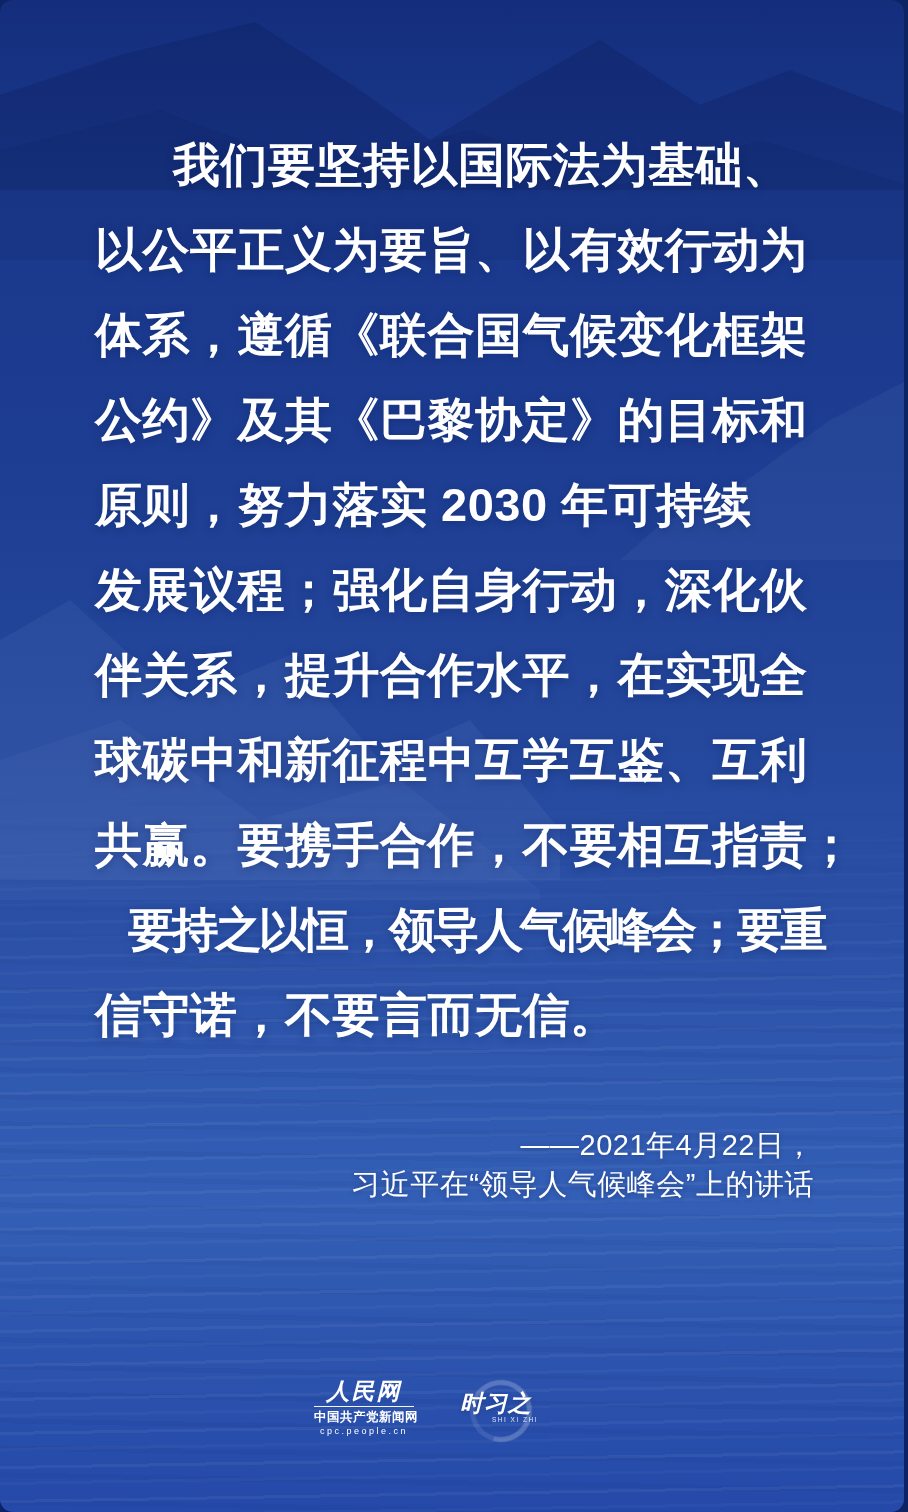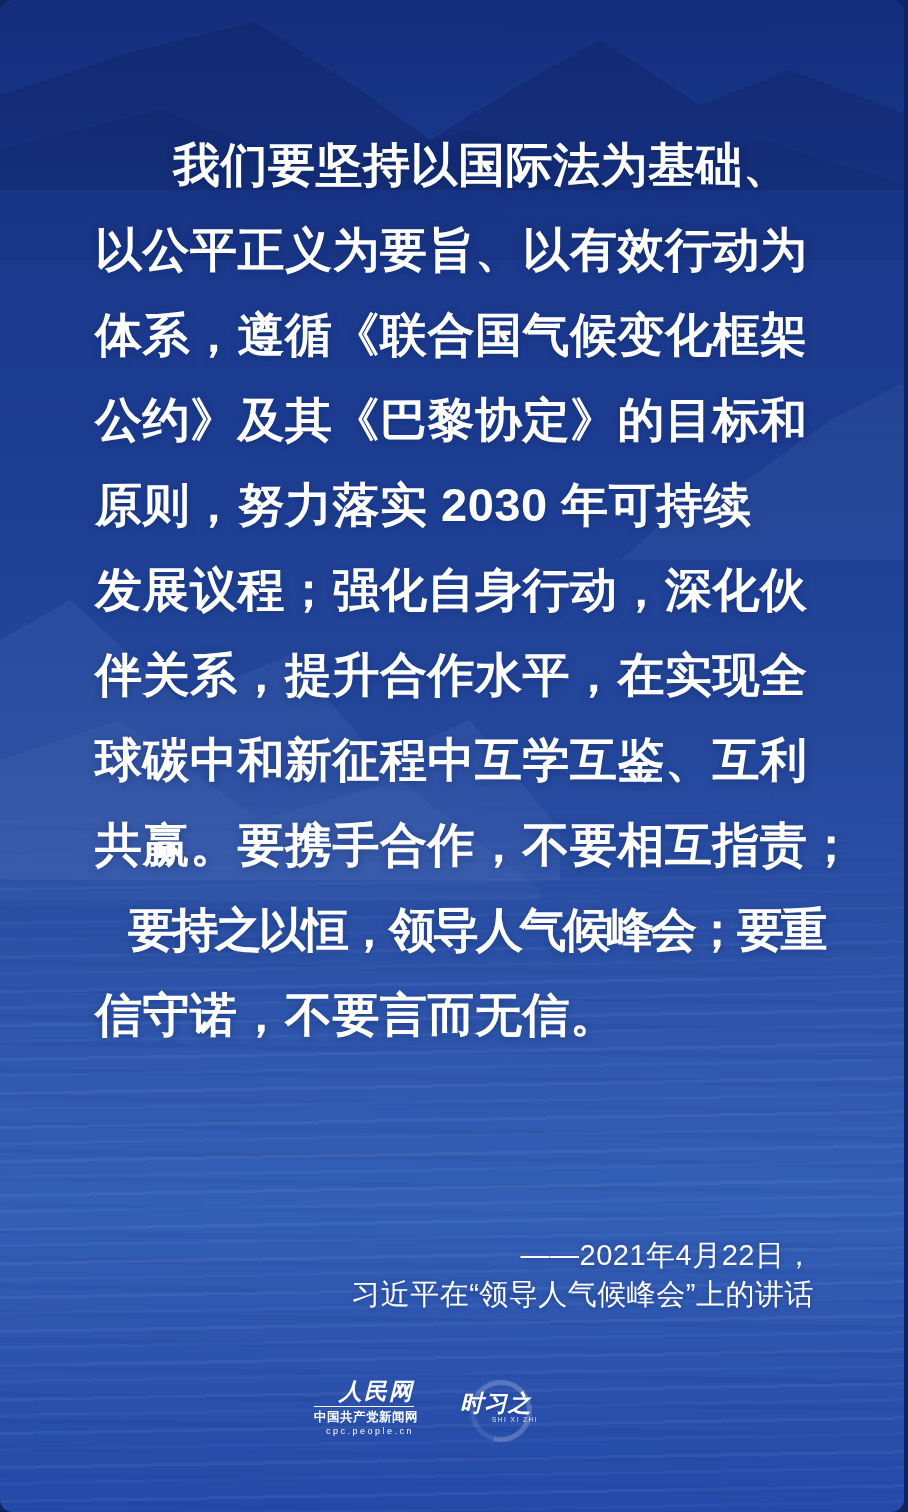--- a/index.html
+++ b/index.html
@@ -29,32 +29,32 @@
   }
   .quote{
     position:absolute;left:95px;top:122px;width:740px;
     color:#ffffff;font-size:47px;font-weight:700;letter-spacing:0.5px;
     text-shadow:0 2px 8px rgba(5,25,80,0.35);
   }
   .quote-line{height:85px;line-height:85px;white-space:nowrap;}
   .quote-line:first-child{padding-left:78px;}
   .quote-line:nth-child(10){letter-spacing:-3.5px;margin-left:33px;}
   .attribution{
-    position:absolute;right:90px;top:1236px;width:720px;
+    position:absolute;right:90px;top:1126px;width:720px;
     text-align:right;color:#ffffff;font-size:29px;line-height:39px;
     font-weight:400;letter-spacing:0.5px;
     text-shadow:0 1px 5px rgba(5,25,80,0.35);
   }
   .footer{
     position:absolute;left:0;top:1378px;width:908px;
     display:flex;justify-content:center;align-items:flex-start;gap:46px;
     transform:translateX(-28px);
     color:#fff;
   }
-  .people-logo{width:100px;text-align:right;}
+  .people-logo{width:100px;text-align:center;}
   .people-script{
     font-family:"DejaVu Serif", serif;font-style:italic;font-weight:700;
     font-size:23px;line-height:26px;letter-spacing:2px;
   }
   .people-divider{border:none;border-top:1.5px solid rgba(255,255,255,0.95);margin:2px 0 3px 0;}
   .people-subtitle{font-size:12.5px;font-weight:700;letter-spacing:0.5px;line-height:15px;white-space:nowrap;}
   .people-url{font-size:9px;font-weight:400;letter-spacing:2.5px;line-height:13px;white-space:nowrap;}
   .sxz-logo{position:relative;width:78px;height:80px;}
   .sxz-circle{
     position:absolute;left:10px;top:2px;width:52px;height:52px;

